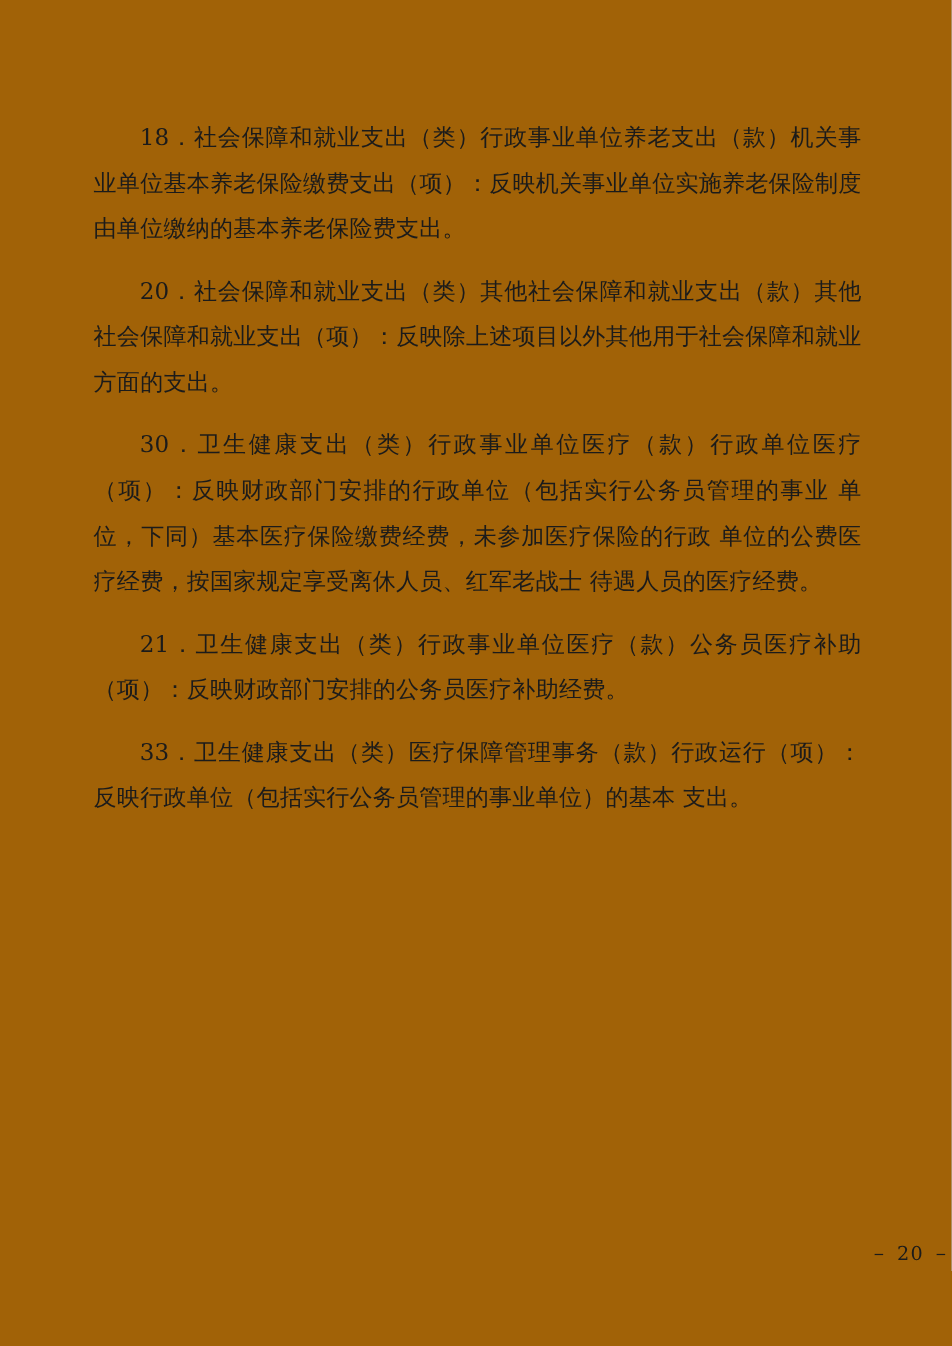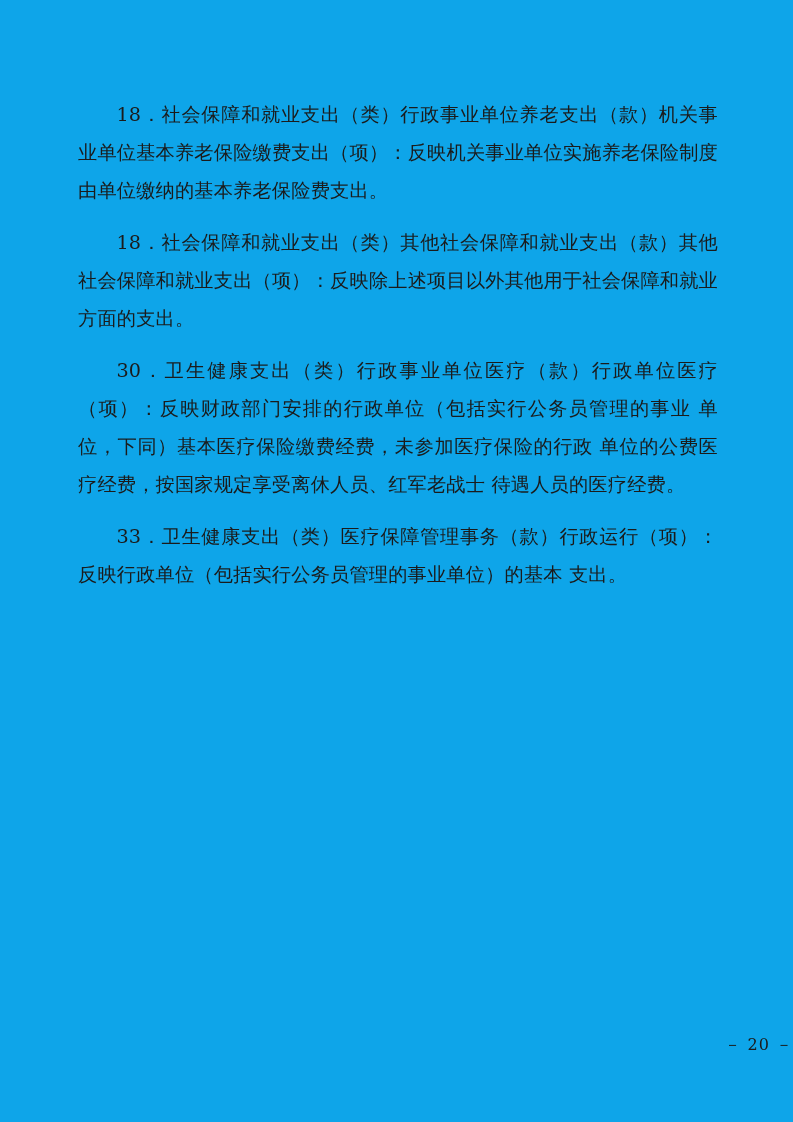--- a/index.html
+++ b/index.html
@@ -3,21 +3,21 @@
 <meta charset="utf-8">
 <style>
   html, body {
     margin: 0;
     padding: 0;
     background: #b9b9b9;
   }
   .page {
     width: 793px;
     height: 1122px;
-    background: #0ea5e9;
+    background: #a16207;
     position: relative;
     box-sizing: border-box;
     margin: 0 auto;
     overflow: hidden;
   }
   .content {
     position: absolute;
     left: 78px;
     top: 96px;
     width: 640px;
@@ -44,18 +44,19 @@
     color: #1b1b1b;
     letter-spacing: 1px;
   }
 </style>
 </head>
 <body>
 
 <div class="page">
   <div class="content">
     <p class="para">18．社会保障和就业支出（类）行政事业单位养老支出（款）机关事业单位基本养老保险缴费支出（项）：反映机关事业单位实施养老保险制度由单位缴纳的基本养老保险费支出。</p>
-    <p class="para">18．社会保障和就业支出（类）其他社会保障和就业支出（款）其他社会保障和就业支出（项）：反映除上述项目以外其他用于社会保障和就业方面的支出。</p>
+    <p class="para">20．社会保障和就业支出（类）其他社会保障和就业支出（款）其他社会保障和就业支出（项）：反映除上述项目以外其他用于社会保障和就业方面的支出。</p>
     <p class="para">30．卫生健康支出（类）行政事业单位医疗（款）行政单位医疗（项）：反映财政部门安排的行政单位（包括实行公务员管理的事业 单位，下同）基本医疗保险缴费经费，未参加医疗保险的行政 单位的公费医疗经费，按国家规定享受离休人员、红军老战士 待遇人员的医疗经费。</p>
+    <p class="para">21．卫生健康支出（类）行政事业单位医疗（款）公务员医疗补助（项）：反映财政部门安排的公务员医疗补助经费。</p>
     <p class="para">33．卫生健康支出（类）医疗保障管理事务（款）行政运行（项）：反映行政单位（包括实行公务员管理的事业单位）的基本 支出。</p>
   </div>
   <div class="page-number">－ 20 －</div>
 </div>
 
 </body></html>

